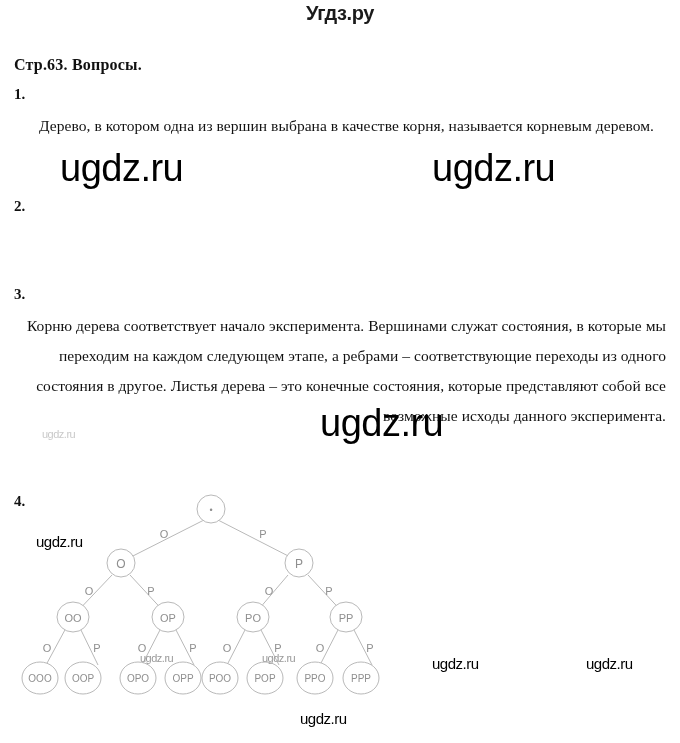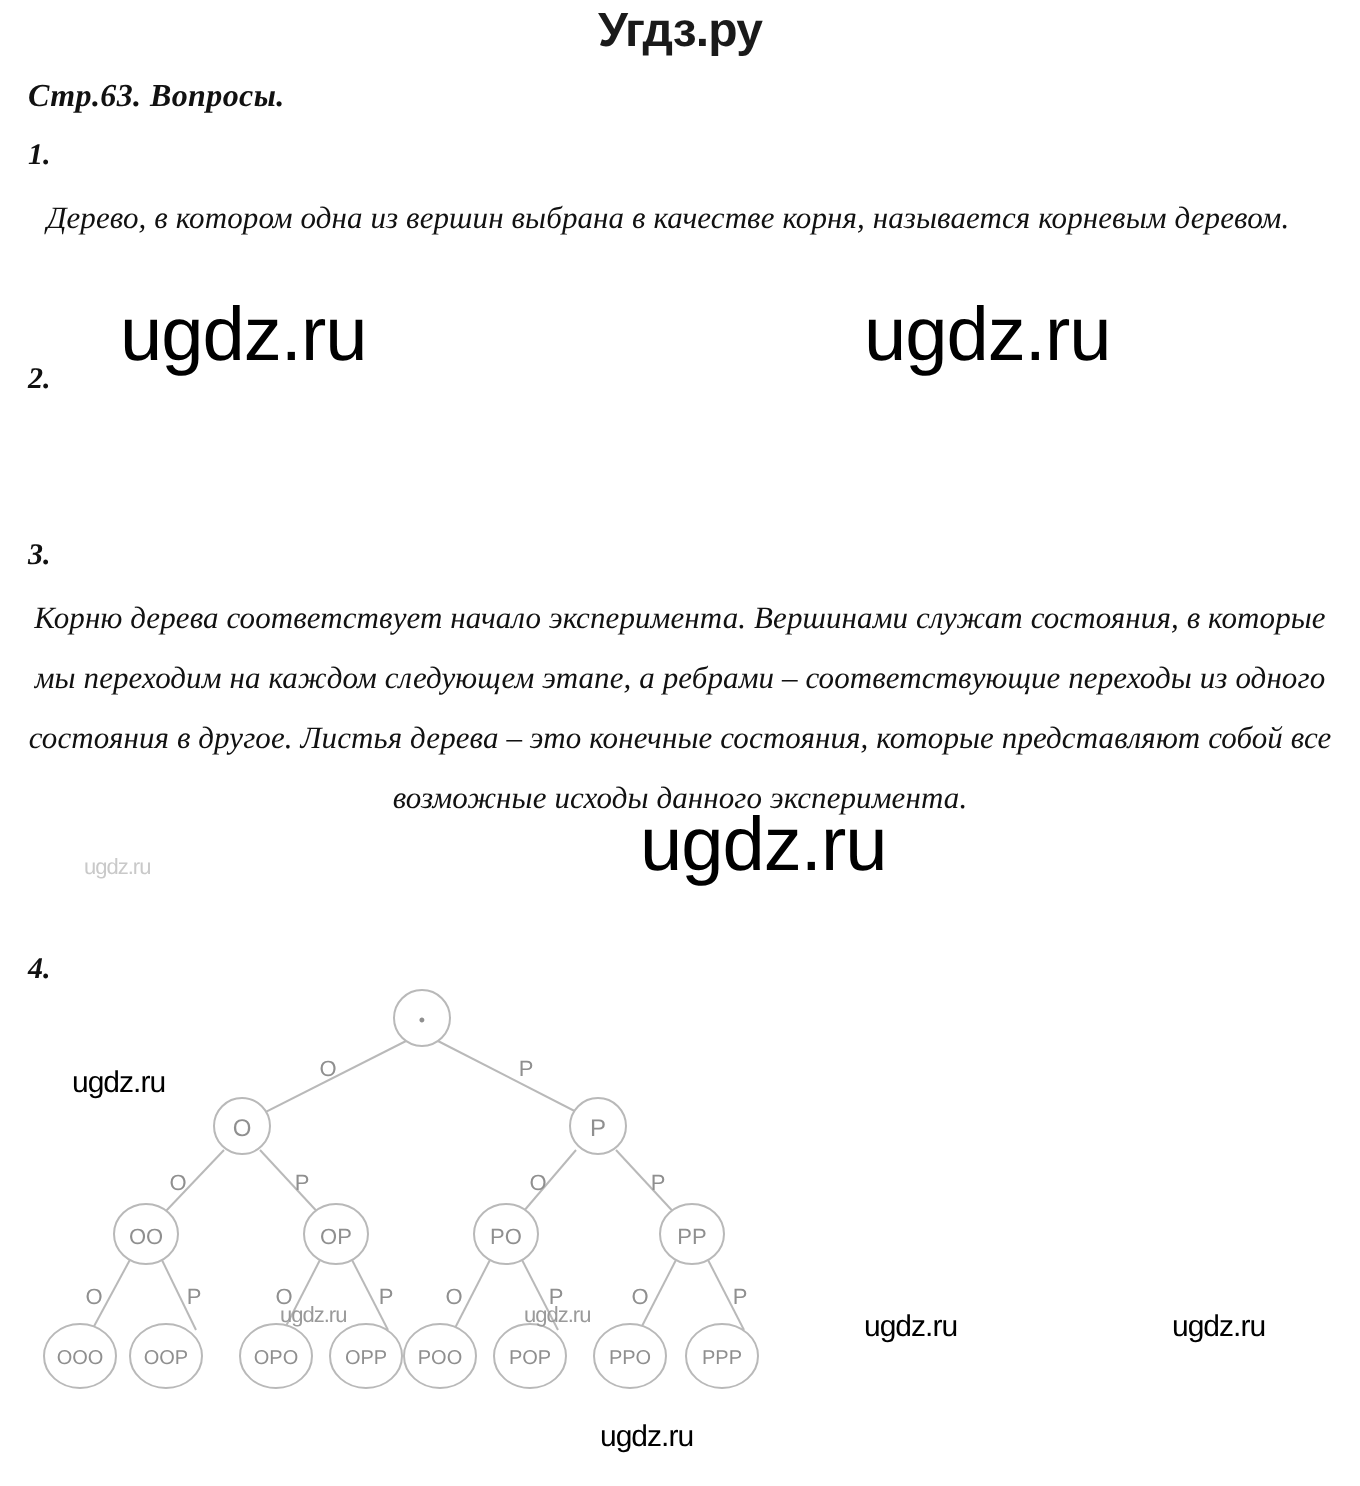--- a/index.html
+++ b/index.html
@@ -18,32 +18,31 @@
 
   
   .site-header {
     position: absolute;
     top: 2px;
     left: 0;
     width: 680px;
     text-align: center;
     font-family: "Liberation Sans", sans-serif;
     font-weight: bold;
-    font-size: 24px;
+    font-size: 20px;
     letter-spacing: -0.4px;
     color: #1a1a1a;
   }
 
   
   .page {
     position: absolute;
-    top: 40px;
+    top: 56px;
     left: 14px;
     width: 652px;
-    font-style: italic;
   }
 
   .page-title {
     font-family: "Liberation Serif", serif;
     font-weight: bold;
     font-size: 16px;
     margin: 0 0 14px 0;
     letter-spacing: 0.2px;
   }
 
@@ -52,21 +51,21 @@
     font-weight: bold;
     font-size: 15px;
     margin: 0 0 8px 0;
   }
 
   .qbody {
     font-family: "Liberation Serif", serif;
     font-size: 15.5px;
     line-height: 30px;
     margin: 0;
-    text-align: center;
+    text-align: right;
     letter-spacing: 0.05px;
   }
 
   .block-1 { position: absolute; top: 30px;  left: 0; width: 640px; }
   .block-2 { position: absolute; top: 142px; left: 0; width: 640px; }
   .block-3 { position: absolute; top: 230px; left: 0; width: 652px; }
   .block-4 { position: absolute; top: 437px; left: 0; width: 652px; }
 
   
   .wm {

